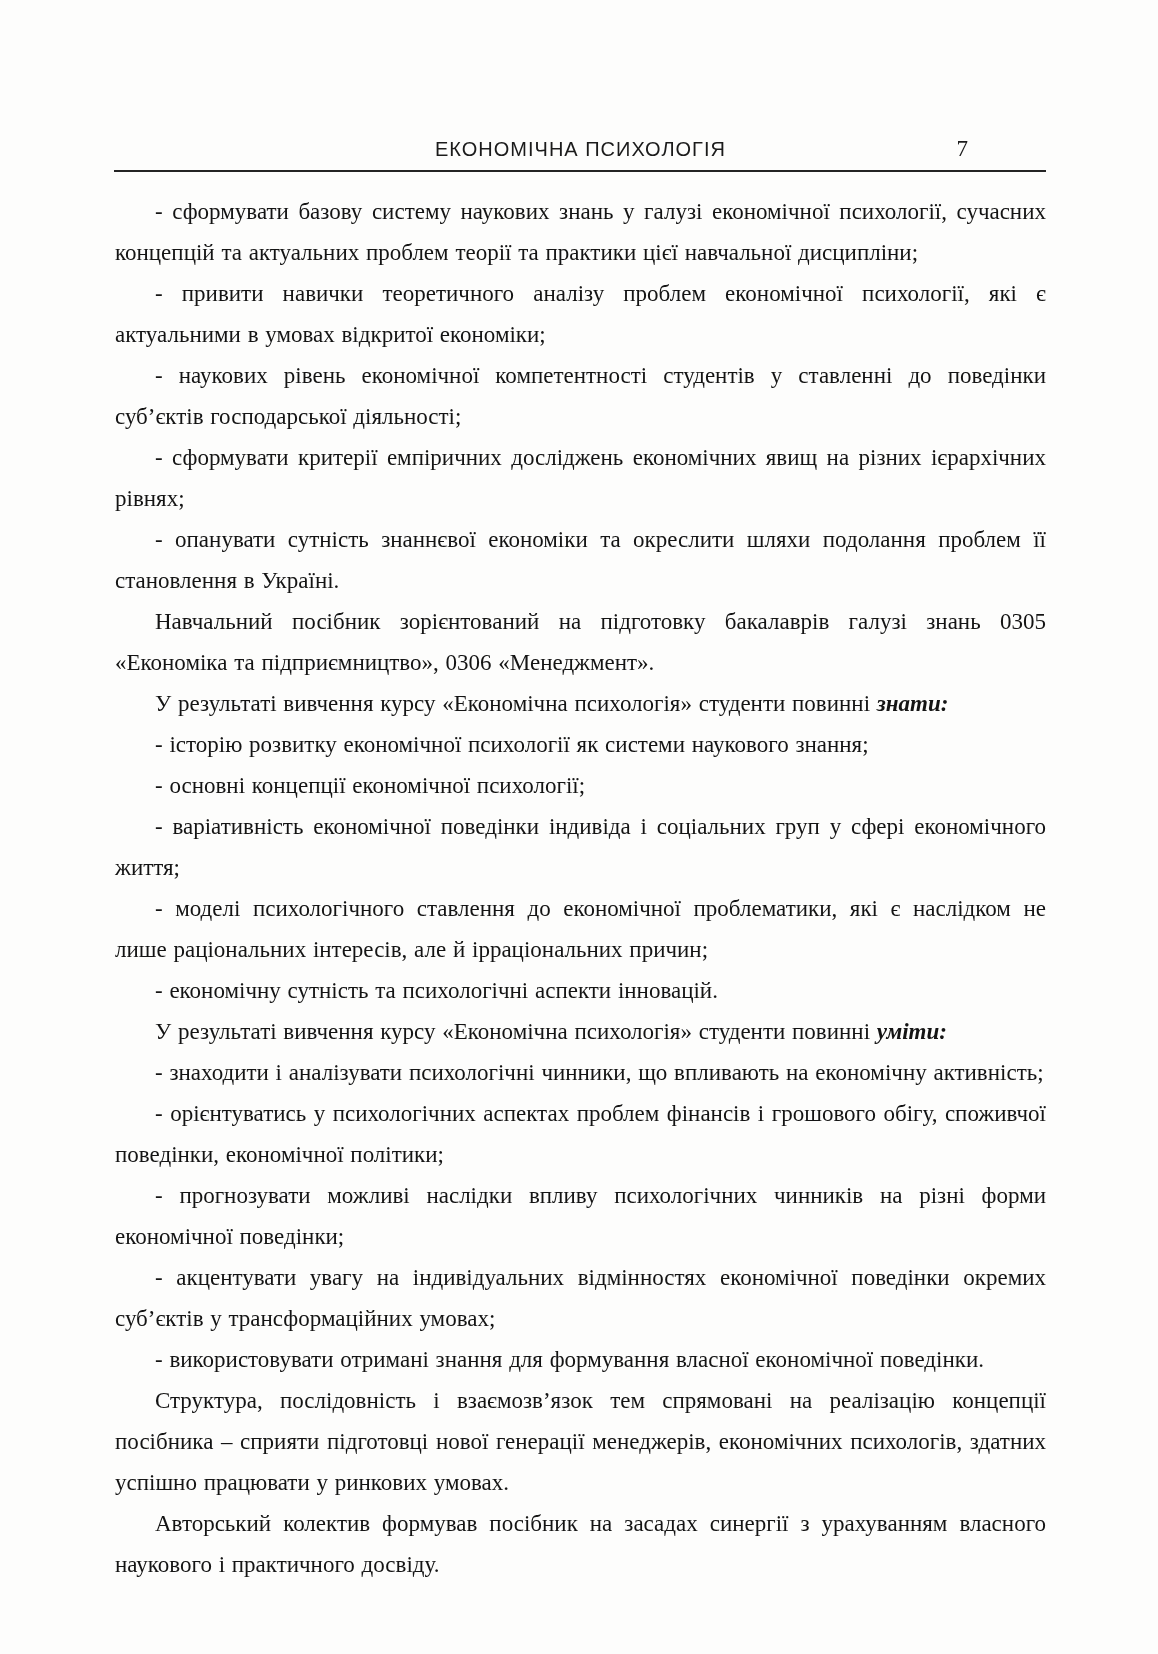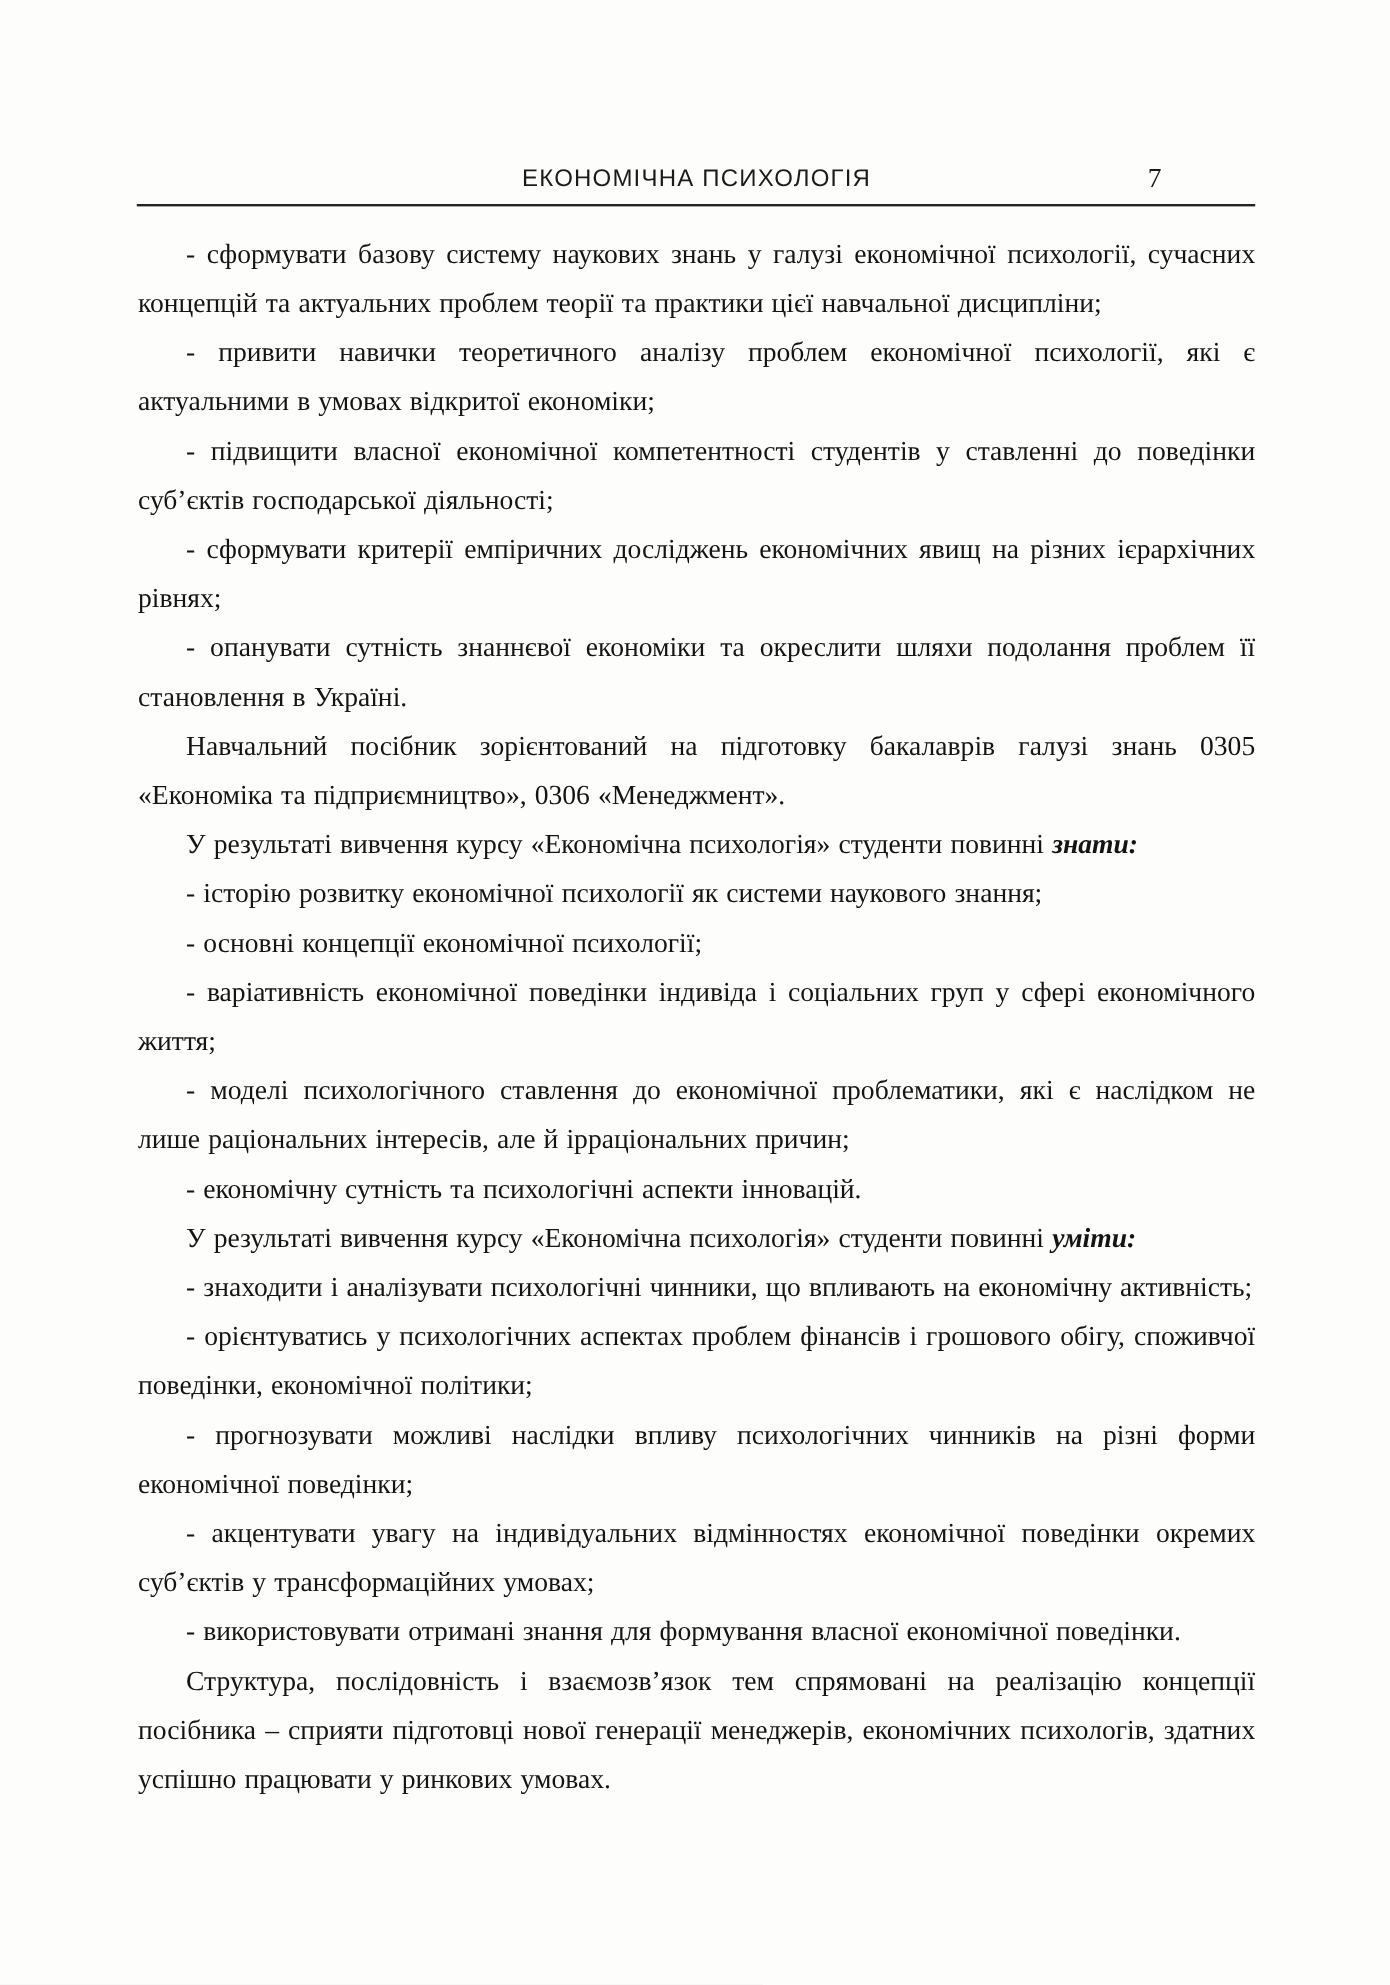--- a/index.html
+++ b/index.html
@@ -72,31 +72,32 @@
 
 <div class="page">
   <div class="header">
     <span class="header-title">ЕКОНОМІЧНА ПСИХОЛОГІЯ</span>
     <span class="page-number">7</span>
   </div>
   <hr class="header-rule">
   <div class="page-body" id="body-content">
       <p class="para"><span>- сформувати базову систему наукових знань у галузі економічної психології, сучасних концепцій та актуальних проблем теорії та практики цієї навчальної дисципліни;</span></p>
       <p class="para"><span>- привити навички теоретичного аналізу проблем економічної психології, які є актуальними в умовах відкритої економіки;</span></p>
-      <p class="para"><span>- підвищити власної економічної компетентності студентів у ставленні до поведінки суб’єктів господарської діяльності;</span></p>
+      <p class="para"><span>- наукових рівень економічної компетентності студентів у ставленні до поведінки суб’єктів господарської діяльності;</span></p>
       <p class="para"><span>- сформувати критерії емпіричних досліджень економічних явищ на різних ієрархічних рівнях;</span></p>
       <p class="para"><span>- опанувати сутність знаннєвої економіки та окреслити шляхи подолання проблем її становлення в Україні.</span></p>
       <p class="para"><span>Навчальний посібник зорієнтований на підготовку бакалаврів галузі знань 0305 «Економіка та підприємництво», 0306 «Менеджмент».</span></p>
       <p class="para"><span>У результаті вивчення курсу «Економічна психологія» студенти повинні </span><span class="em">знати:</span></p>
       <p class="para"><span>- історію розвитку економічної психології як системи наукового знання;</span></p>
       <p class="para"><span>- основні концепції економічної психології;</span></p>
       <p class="para"><span>- варіативність економічної поведінки індивіда і соціальних груп у сфері економічного життя;</span></p>
       <p class="para"><span>- моделі психологічного ставлення до економічної проблематики, які є наслідком не лише раціональних інтересів, але й ірраціональних причин;</span></p>
       <p class="para"><span>- економічну сутність та психологічні аспекти інновацій.</span></p>
       <p class="para"><span>У результаті вивчення курсу «Економічна психологія» студенти повинні </span><span class="em">уміти:</span></p>
       <p class="para"><span>- знаходити і аналізувати психологічні чинники, що впливають на економічну активність;</span></p>
       <p class="para"><span>- орієнтуватись у психологічних аспектах проблем фінансів і грошового обігу, споживчої поведінки, економічної політики;</span></p>
       <p class="para"><span>- прогнозувати можливі наслідки впливу психологічних чинників на різні форми економічної поведінки;</span></p>
       <p class="para"><span>- акцентувати увагу на індивідуальних відмінностях економічної поведінки окремих суб’єктів у трансформаційних умовах;</span></p>
       <p class="para"><span>- використовувати отримані знання для формування власної економічної поведінки.</span></p>
       <p class="para"><span>Структура, послідовність і взаємозв’язок тем спрямовані на реалізацію концепції посібника – сприяти підготовці нової генерації менеджерів, економічних психологів, здатних успішно працювати у ринкових умовах.</span></p>
+      <p class="para"><span>Авторський колектив формував посібник на засадах синергії з урахуванням власного наукового і практичного досвіду.</span></p>
     </div>
 </div>
 
 </body></html>

